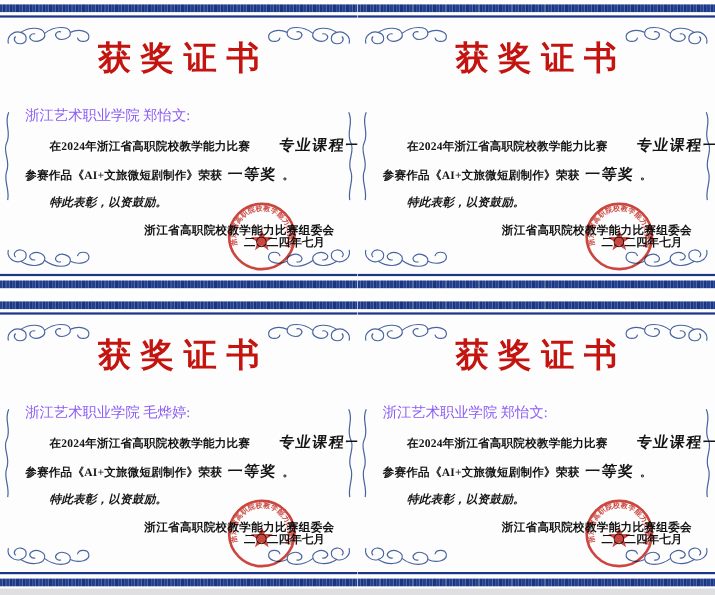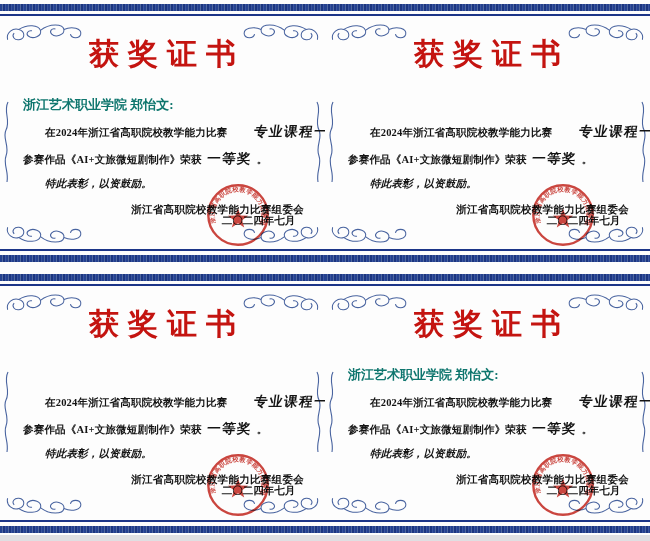--- a/index.html
+++ b/index.html
@@ -25,21 +25,21 @@
   .fl-bl{bottom:24px;left:4px;transform:scaleY(-1);}
   .fl-br{bottom:24px;right:4px;transform:scale(-1,-1);}
   .sq{position:absolute;width:12px;height:84px;}
   .sq-l{left:1px;top:100px;}
   .sq-r{right:1px;top:100px;transform:scaleX(-1);}
 
   
   .title{position:absolute;top:38px;left:0;right:0;margin:0;text-align:center;
          font-size:30px;line-height:32px;font-weight:700;color:#c41410;
          letter-spacing:0.30em;text-indent:0.30em;}
-  .recipient{position:absolute;top:96px;left:23px;font-size:13px;font-weight:700;color:#0f766e;
+  .recipient{position:absolute;top:96px;left:23px;font-size:13px;font-weight:400;color:#8b5cf6;
              white-space:nowrap;}
   .bodyline{position:absolute;left:23px;right:3px;font-size:10.5px;font-weight:600;color:#141414;
             white-space:nowrap;letter-spacing:0.2px;}
   .l1{top:123px;text-indent:22px;}
   .l2{top:150px;}
   .l3{top:177px;text-indent:22px;font-style:italic;}
   .hand{display:inline-block;font-size:13.5px;font-weight:700;transform:skewX(-8deg);
         letter-spacing:1.5px;margin:0 5px;}
   .committee{position:absolute;top:203px;right:21px;font-size:10.5px;font-weight:700;color:#141414;
              white-space:nowrap;letter-spacing:0.3px;}
@@ -195,20 +195,21 @@
           <path d="M38,10 C48,2 62,3 63,9 C64,15 54,18 50,14 C47,11 50,7.5 54,8.5"></path>
           <path d="M63,9 C72,5 82,8 81,14 C80,19 71,19 70,14"></path>
         </svg>
     <svg class="sq sq-l" viewBox="0 0 12 84">
           <path d="M7,2 C2,12 10,20 5,30 C1,38 9,46 5,56 C2,64 8,72 6,82"></path>
         </svg>
     <svg class="sq sq-r" viewBox="0 0 12 84">
           <path d="M7,2 C2,12 10,20 5,30 C1,38 9,46 5,56 C2,64 8,72 6,82"></path>
         </svg>
     <h1 class="title">获奖证书</h1>
+    <div class="recipient"><span>浙江艺术职业学院</span> <span>毛烨婷</span><span>:</span></div>
     <div class="bodyline l1"><span>在2024年浙江省高职院校教学能力比赛</span><span class="hand">专业课程一组</span></div>
     <div class="bodyline l2"><span>参赛作品《AI+文旅微短剧制作》荣获</span><span class="hand">一等奖</span><span>。</span></div>
     <div class="bodyline l3">特此表彰，以资鼓励。</div>
     <div class="committee">浙江省高职院校教学能力比赛组委会</div>
     <div class="date">二〇二四年七月</div>
     <svg class="seal" viewBox="0 0 100 100">
       <defs>
             <path id="sealArc2" d="M 16,62 A 36,36 0 1 1 84,62"></path>
           </defs>
       <circle class="seal-ring" cx="50" cy="50" r="45"></circle>

